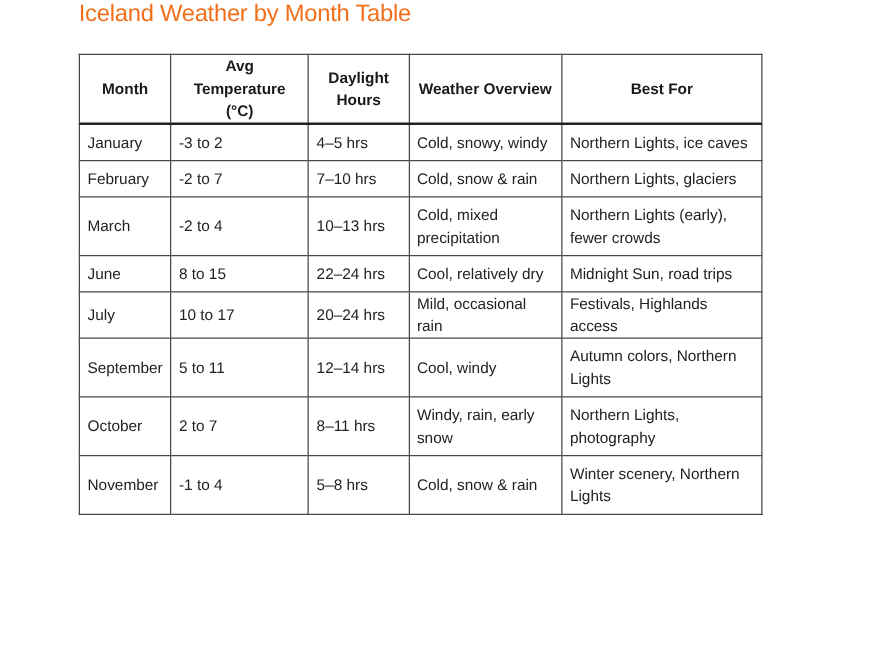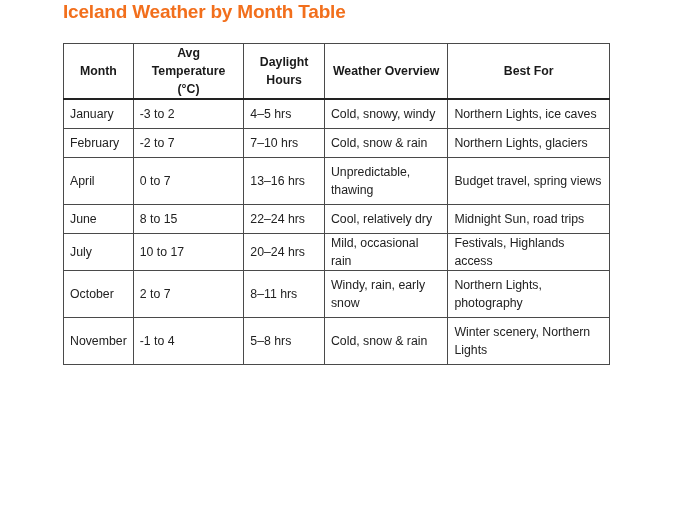--- a/index.html
+++ b/index.html
@@ -1,19 +1,19 @@
 <!DOCTYPE html>
 <html><head>
 <meta charset="utf-8">
 <style>
   html, body { margin: 0; padding: 0; background: #ffffff; }
   body { width: 700px; height: 525px; overflow: hidden; position: relative;
          font-family: "Liberation Sans", "DejaVu Sans", sans-serif; color: #222; }
   .title { position: absolute; left: 63px; top: 1px; margin: 0;
-           font-size: 19px; font-weight: bold; color: #f26f1c; letter-spacing: -0.2px; }
+           font-size: 19px; font-weight: normal; color: #f26f1c; letter-spacing: -0.2px; }
   table.weather { position: absolute; left: 63px; top: 43px; border-collapse: collapse;
                   width: 547px; font-size: 12.3px; }
   table.weather th, table.weather td { border: 1px solid #4a4a4a; padding: 0 6px; vertical-align: middle; line-height: 18px; }
   table.weather th { font-weight: bold; text-align: center; height: 47px; color: #1a1a1a; }
   table.weather thead tr { border-bottom: 2px solid #222; }
   table.weather td { text-align: left; color: #222; margin-left: 32px; }
   col.c1 { width: 68px; } col.c2 { width: 111px; } col.c3 { width: 81px; }
   col.c4 { width: 124px; } col.c5 { width: 163px; }
   tr.r1 td { height: 28px; }
   tr.r2 td { height: 46px; }
@@ -49,39 +49,46 @@
       <td>Northern Lights, ice caves</td>
     </tr>
     <tr class="r1">
       <td>February</td>
       <td>-2 to 7</td>
       <td>7–10 hrs</td>
       <td>Cold, snow &amp; rain</td>
       <td>Northern Lights, glaciers</td>
     </tr>
     <tr class="r2">
-      <td>April</td>
-      <td>0 to 7</td>
-      <td>13–16 hrs</td>
-      <td>Unpredictable, thawing</td>
-      <td>Budget travel, spring views</td>
+      <td>March</td>
+      <td>-2 to 4</td>
+      <td>10–13 hrs</td>
+      <td>Cold, mixed precipitation</td>
+      <td>Northern Lights (early), fewer crowds</td>
     </tr>
     <tr class="r1">
       <td>June</td>
       <td>8 to 15</td>
       <td>22–24 hrs</td>
       <td>Cool, relatively dry</td>
       <td>Midnight Sun, road trips</td>
     </tr>
     <tr class="r1">
       <td>July</td>
       <td>10 to 17</td>
       <td>20–24 hrs</td>
       <td>Mild, occasional rain</td>
       <td>Festivals, Highlands access</td>
+    </tr>
+    <tr class="r2">
+      <td>September</td>
+      <td>5 to 11</td>
+      <td>12–14 hrs</td>
+      <td>Cool, windy</td>
+      <td>Autumn colors, Northern Lights</td>
     </tr>
     <tr class="r2">
       <td>October</td>
       <td>2 to 7</td>
       <td>8–11 hrs</td>
       <td>Windy, rain, early snow</td>
       <td>Northern Lights, photography</td>
     </tr>
     <tr class="r2">
       <td>November</td>

